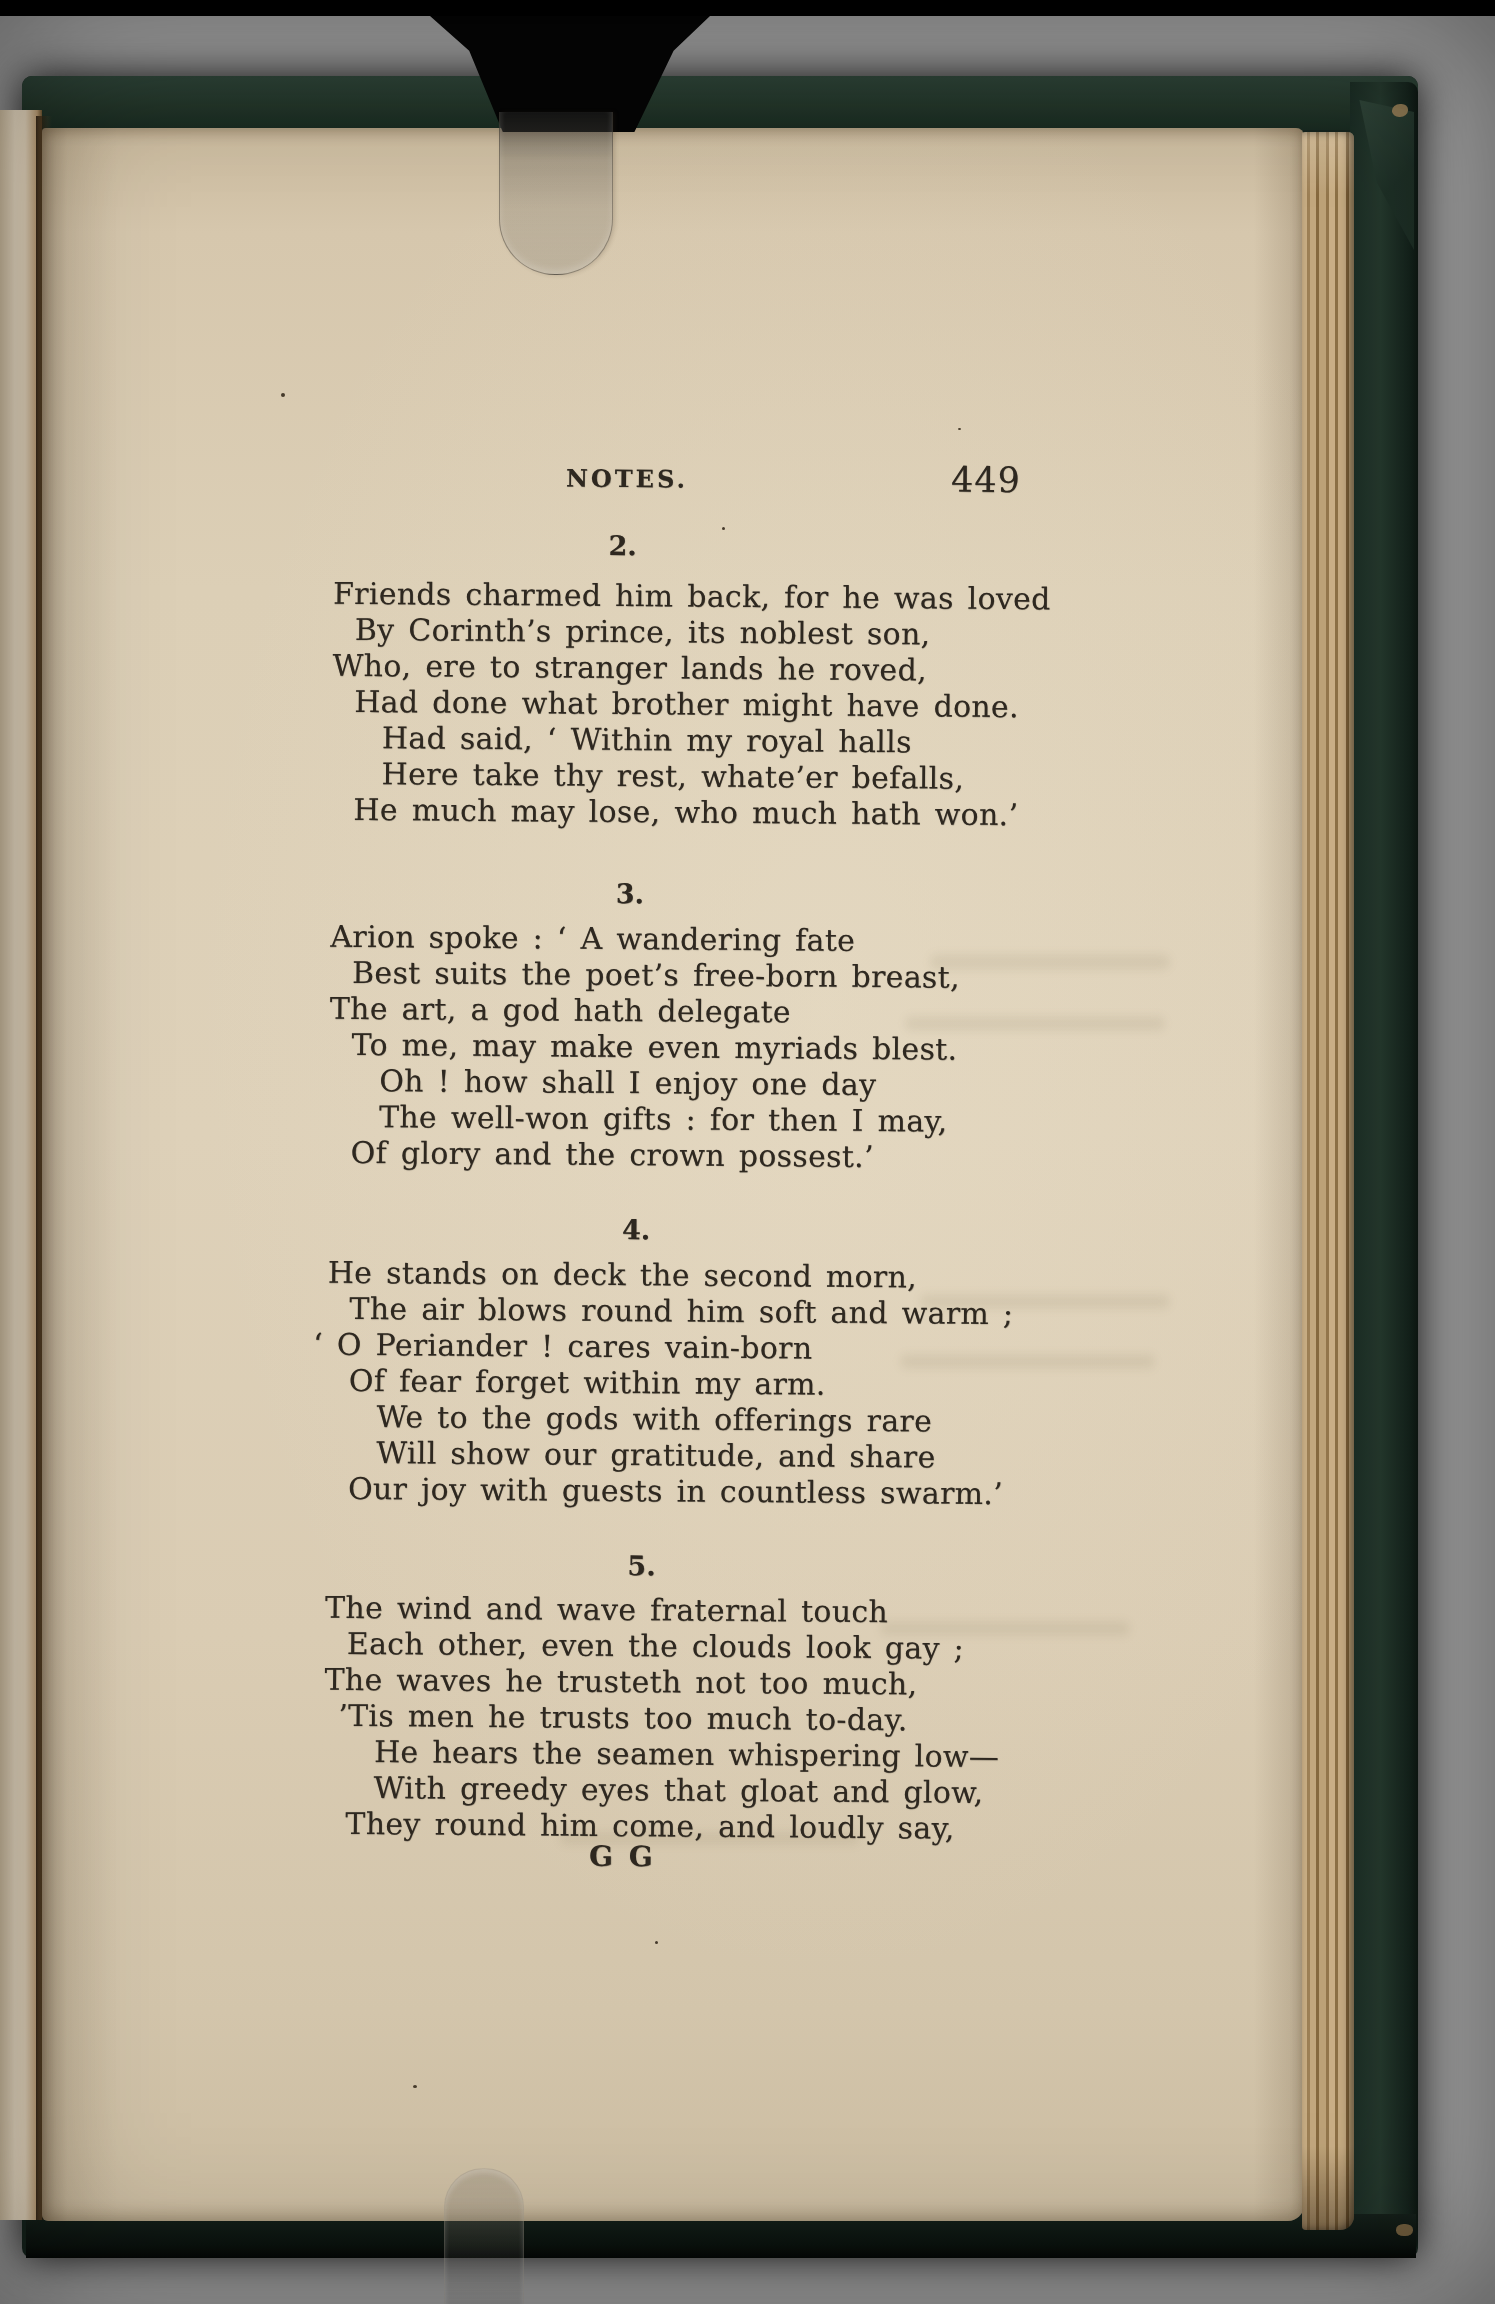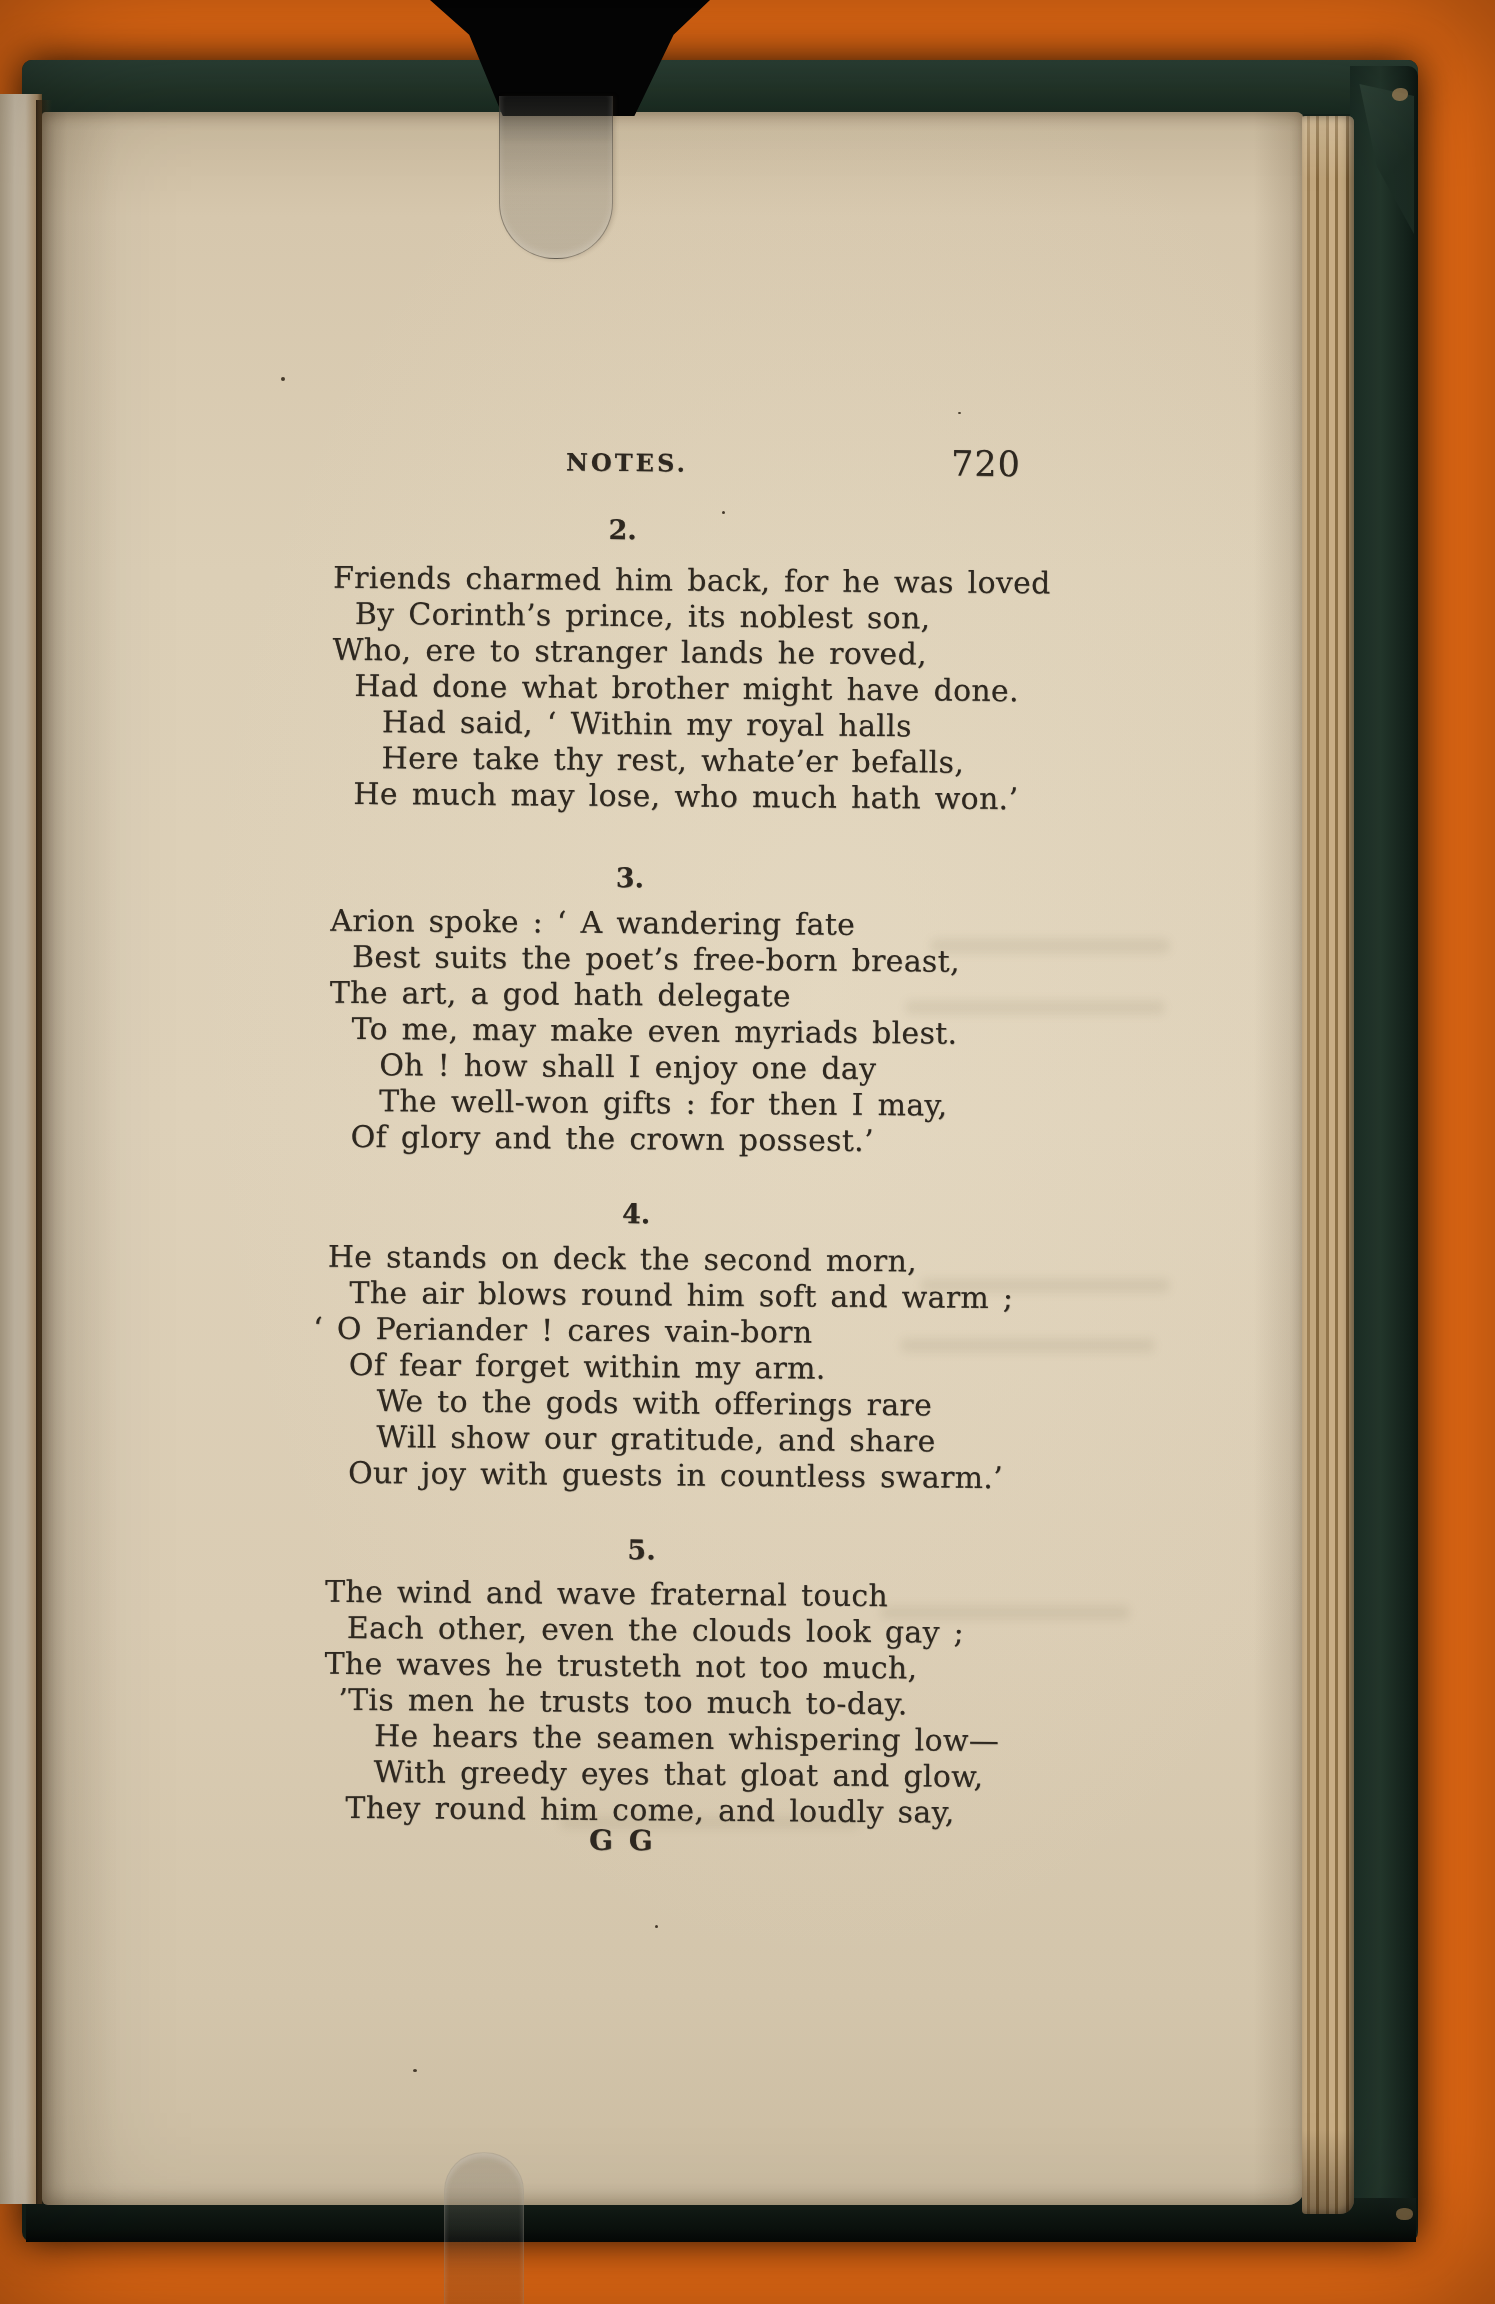--- a/index.html
+++ b/index.html
@@ -1,18 +1,18 @@
 <!DOCTYPE html>
 <html><head>
 <meta charset="utf-8">
 <style>
   html,body{margin:0;padding:0;background:#000;}
   body{width:1495px;height:2304px;overflow:hidden;position:relative;
        font-family:"DejaVu Serif","Liberation Serif",serif;}
-  .photo{position:absolute;inset:0;background:#f97316;}
+  .photo{position:absolute;inset:0;background:#a3a3a3;margin-top:16px;}
 
   
   .cover{position:absolute;left:22px;top:60px;width:1396px;height:2182px;
          background:#15231c;border-radius:10px;
          box-shadow:0 0 40px rgba(0,0,0,.9);}
   .cover-top{position:absolute;left:22px;top:60px;width:1396px;height:54px;
          background:linear-gradient(180deg,#2c4136 0%,#223428 55%,#182920 100%);
          border-radius:10px 10px 0 0;}
   .cover-right{position:absolute;left:1350px;top:66px;width:68px;height:2170px;
          background:linear-gradient(90deg,#1a2b23 0%,#24372c 45%,#15231c 85%,#0d1712 100%);
@@ -137,21 +137,21 @@
   <div class="ghost g2"></div>
   <div class="ghost g3"></div>
   <div class="ghost g4"></div>
   <div class="ghost g5"></div>
   <div class="ghost g6"></div>
 
   <div class="text-layer">
 
     <div class="header">
       <span class="running-title">NOTES.</span>
-      <span class="folio">720</span>
+      <span class="folio">449</span>
     </div>
 
     <section class="stanza s2">
       <div class="num">2.</div>
       <div class="line i0">Friends charmed him back, for he was loved</div>
       <div class="line i1">By Corinth’s prince, its noblest son,</div>
       <div class="line i0">Who, ere to stranger lands he roved,</div>
       <div class="line i1">Had done what brother might have done.</div>
       <div class="line i2">Had said, ‘ Within my royal halls</div>
       <div class="line i2">Here take thy rest, whate’er befalls,</div>

